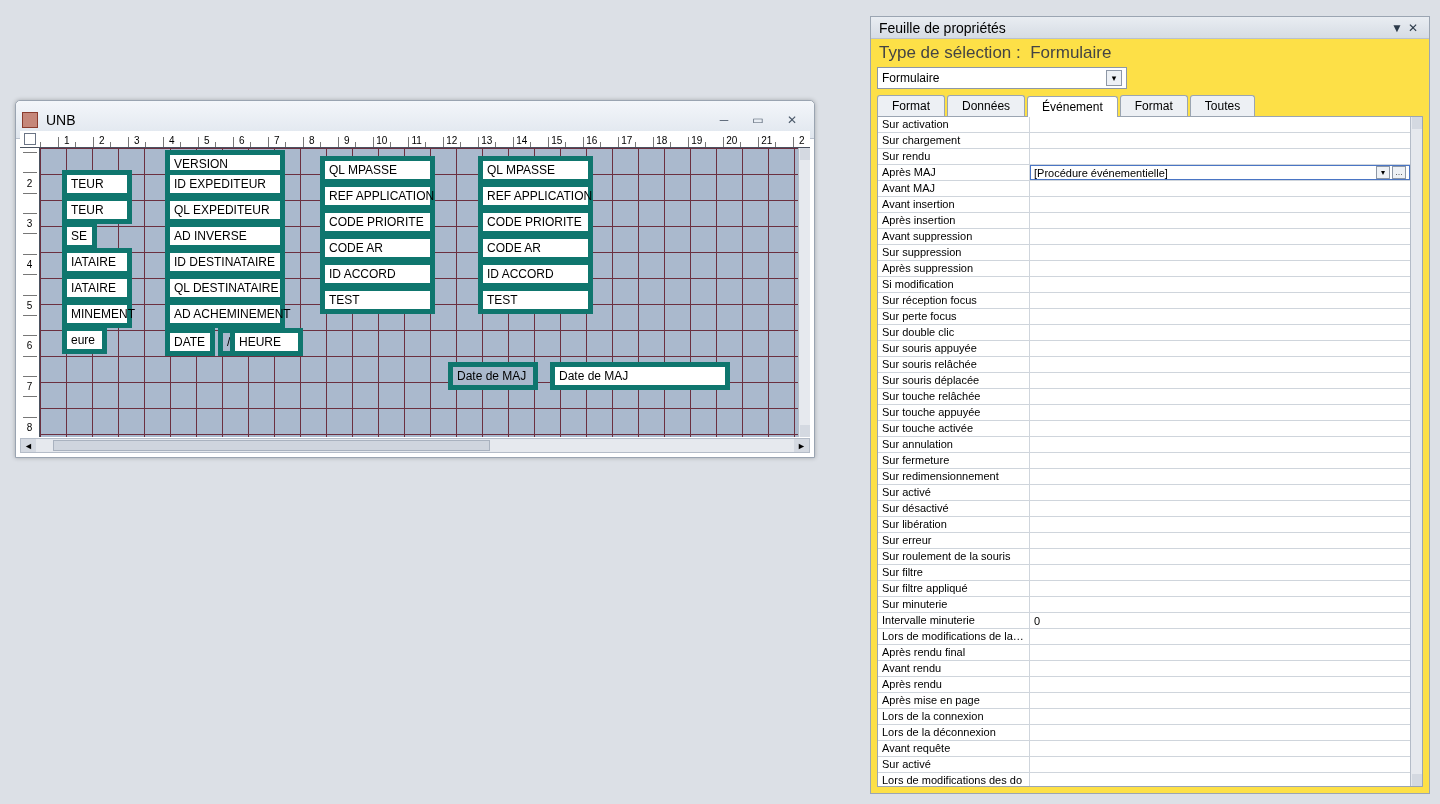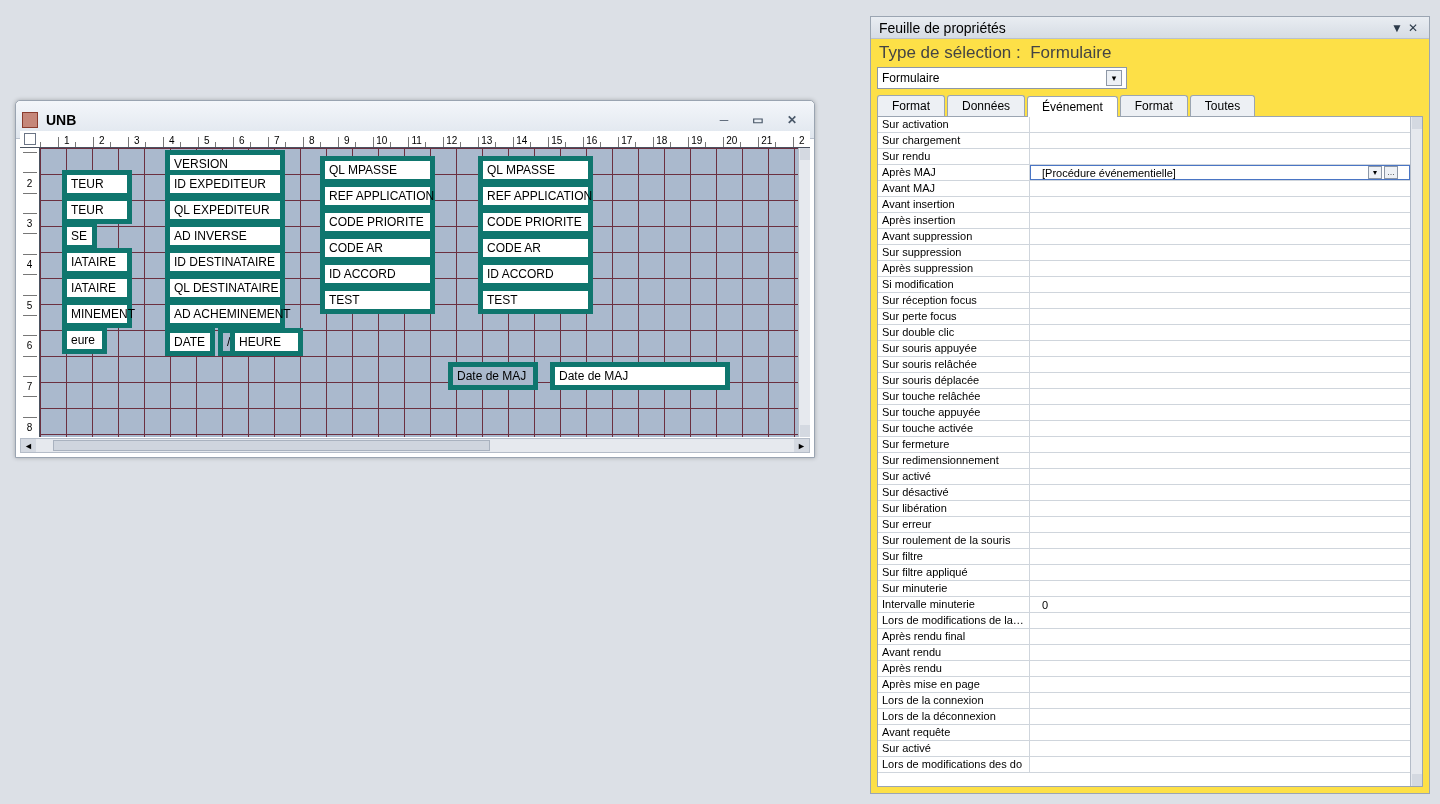--- a/index.html
+++ b/index.html
@@ -1,20 +1,20 @@
 <!DOCTYPE html>
 <html><head>
 <meta charset="utf-8">
 <style>
   *{box-sizing:border-box;margin:0;padding:0;}
   body{background:#dce0e6;font-family:"Segoe UI",Arial,sans-serif;font-size:12px;color:#000;overflow:hidden;width:1440px;height:804px;position:relative;}
   
   
   .form-window{position:absolute;left:15px;top:100px;width:800px;height:358px;background:#fff;border:1px solid #9aa4b1;border-radius:5px 5px 0 0;box-shadow:0 0 4px rgba(0,0,0,.25);}
-  .form-titlebar{height:38px;background:linear-gradient(#f3f6fa,#e0e6ee);border-bottom:1px solid #b9c1cd;display:flex;align-items:center;padding:0 6px;border-radius:5px 5px 0 0;font-weight:bold;}
+  .form-titlebar{height:38px;background:linear-gradient(#f3f6fa,#e0e6ee);border-bottom:1px solid #b9c1cd;display:flex;align-items:center;padding:0 6px;border-radius:5px 5px 0 0;}
   .form-titlebar .form-icon{width:16px;height:16px;background:#C5877A;border:1px solid #8a3c2e;margin-right:8px;}
   .form-titlebar .form-title{flex:1;font-size:14px;}
   .winctrls{display:flex;gap:14px;margin-right:6px;}
   .winctrls span{width:20px;height:12px;display:flex;align-items:center;justify-content:center;font-size:12px;color:#4a5869;cursor:pointer;}
   
   .design-area{position:absolute;left:4px;right:4px;top:30px;bottom:20px;overflow:hidden;}
   
   
   .h-ruler{height:17px;background:#fff;display:flex;align-items:flex-end;border-bottom:1px solid #4a5260;padding-left:20px;position:relative;font-size:10px;user-select:none;}
   .h-ruler .origin{position:absolute;left:4px;top:2px;width:12px;height:12px;border:1px solid #6a7485;}
@@ -50,21 +50,21 @@
   .ps-combo .arrow{width:16px;height:16px;border:1px solid #8d97a6;background:#eef1f5;display:flex;align-items:center;justify-content:center;font-size:9px;}
   
   .ps-tabs{display:flex;gap:2px;padding:0 6px;margin-top:2px;}
   .ps-tab{padding:3px 14px;border:1px solid #9ba5b2;border-bottom:none;background:#edf0f4;font-size:12px;border-radius:3px 3px 0 0;cursor:pointer;}
   .ps-tab.active{background:#fff;position:relative;top:1px;}
   
   .ps-grid{flex:1;margin:0 6px 6px 6px;border:1px solid #9ba5b2;background:#fff;overflow:hidden;display:flex;}
   .ps-rows{flex:1;overflow:hidden;}
   .ps-row{display:flex;height:16px;border-bottom:1px solid #cfd5dc;font-size:11px;}
   .ps-row .k{width:152px;padding:1px 4px;border-right:1px solid #cfd5dc;white-space:nowrap;overflow:hidden;text-overflow:ellipsis;}
-  .ps-row .v{flex:1;padding:1px 12px;display:flex;align-items:center;white-space:nowrap;justify-content:center;}
+  .ps-row .v{flex:1;padding:1px 4px;display:flex;align-items:center;white-space:nowrap;justify-content:center;}
   .ps-row.sel .v{outline:1px solid #4a75c4;outline-offset:-1px;}
   .ps-row .vbtn{width:14px;height:13px;border:1px solid #8d97a6;background:#eef1f5;margin-left:2px;display:flex;align-items:center;justify-content:center;font-size:8px;}
   .ps-vsb{width:12px;background:#e6e9ee;border-left:1px solid #b4bcc8;position:relative;}
   .ps-vsb::before,.ps-vsb::after{content:"";position:absolute;left:1px;width:10px;height:12px;background:#d4d9e1;}
   .ps-vsb::before{top:0;} .ps-vsb::after{bottom:0;}
 </style>
 </head>
 <body>
 
 <div class="form-window">
@@ -331,20 +331,26 @@
             <span style="flex: 1 1 0%;"></span>
           </div>
         </div>
         <div class="ps-row">
           <div class="k">Sur touche activée</div>
           <div class="v">
             <span style="flex: 1 1 0%;"></span>
           </div>
         </div>
         <div class="ps-row">
+          <div class="k">Sur annulation</div>
+          <div class="v">
+            <span style="flex: 1 1 0%;"></span>
+          </div>
+        </div>
+        <div class="ps-row">
           <div class="k">Sur fermeture</div>
           <div class="v">
             <span style="flex: 1 1 0%;"></span>
           </div>
         </div>
         <div class="ps-row">
           <div class="k">Sur redimensionnement</div>
           <div class="v">
             <span style="flex: 1 1 0%;"></span>
           </div>

